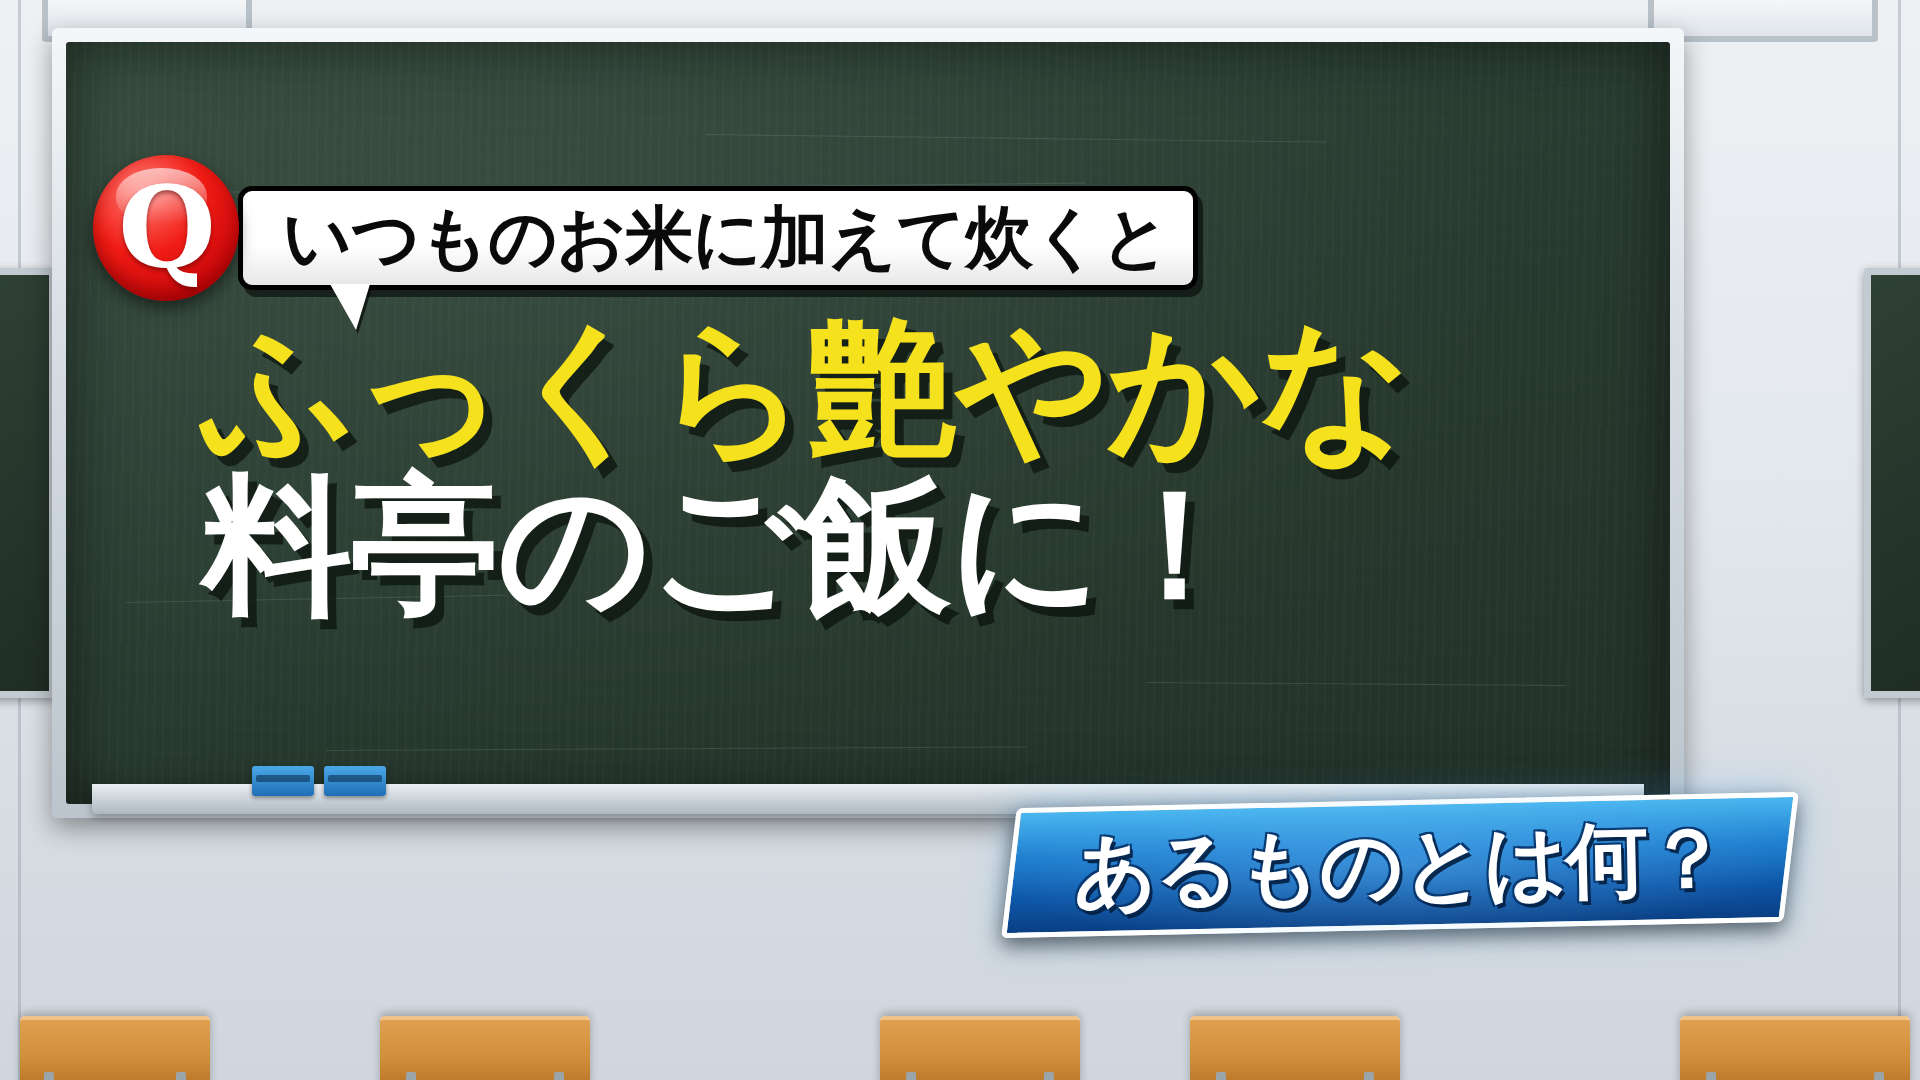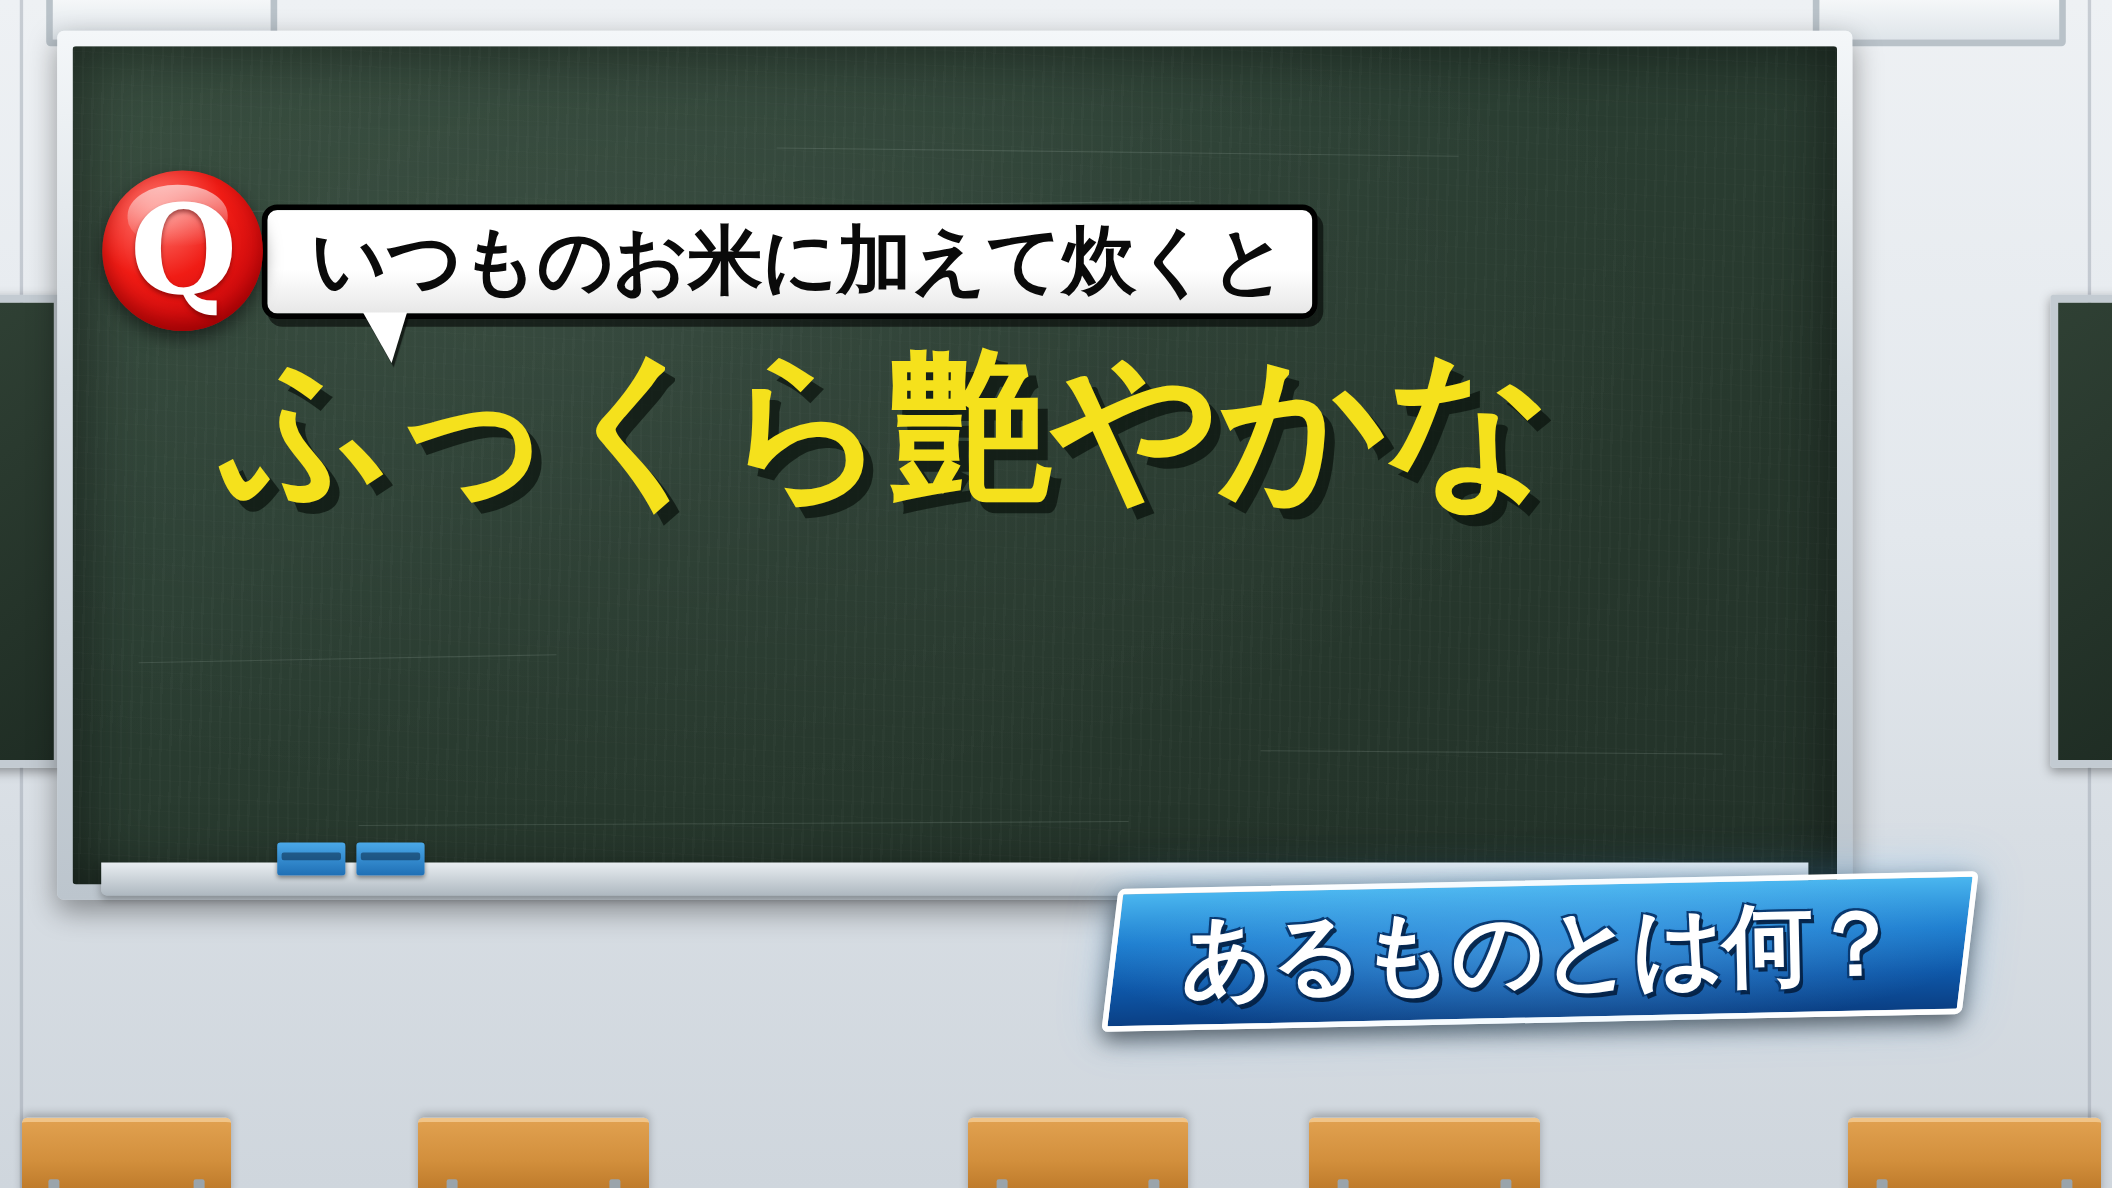--- a/index.html
+++ b/index.html
@@ -283,20 +283,21 @@
     <span class="q-glyph">Q</span>
   </div>
 
   <div id="question-banner">
     <span class="qtext">いつものお米に加えて炊くと</span>
   </div>
   <div id="banner-tail"></div>
 
   <div id="headline">
     <div class="hl-line yellow">ふっくら艶やかな</div>
+    <div class="hl-line white">料亭のご飯に！</div>
   </div>
 
   <div id="blue-banner">
     <span class="glow"></span>
     <span class="btext">あるものとは何？</span>
   </div>
 
 </div>
 
 </body></html>

